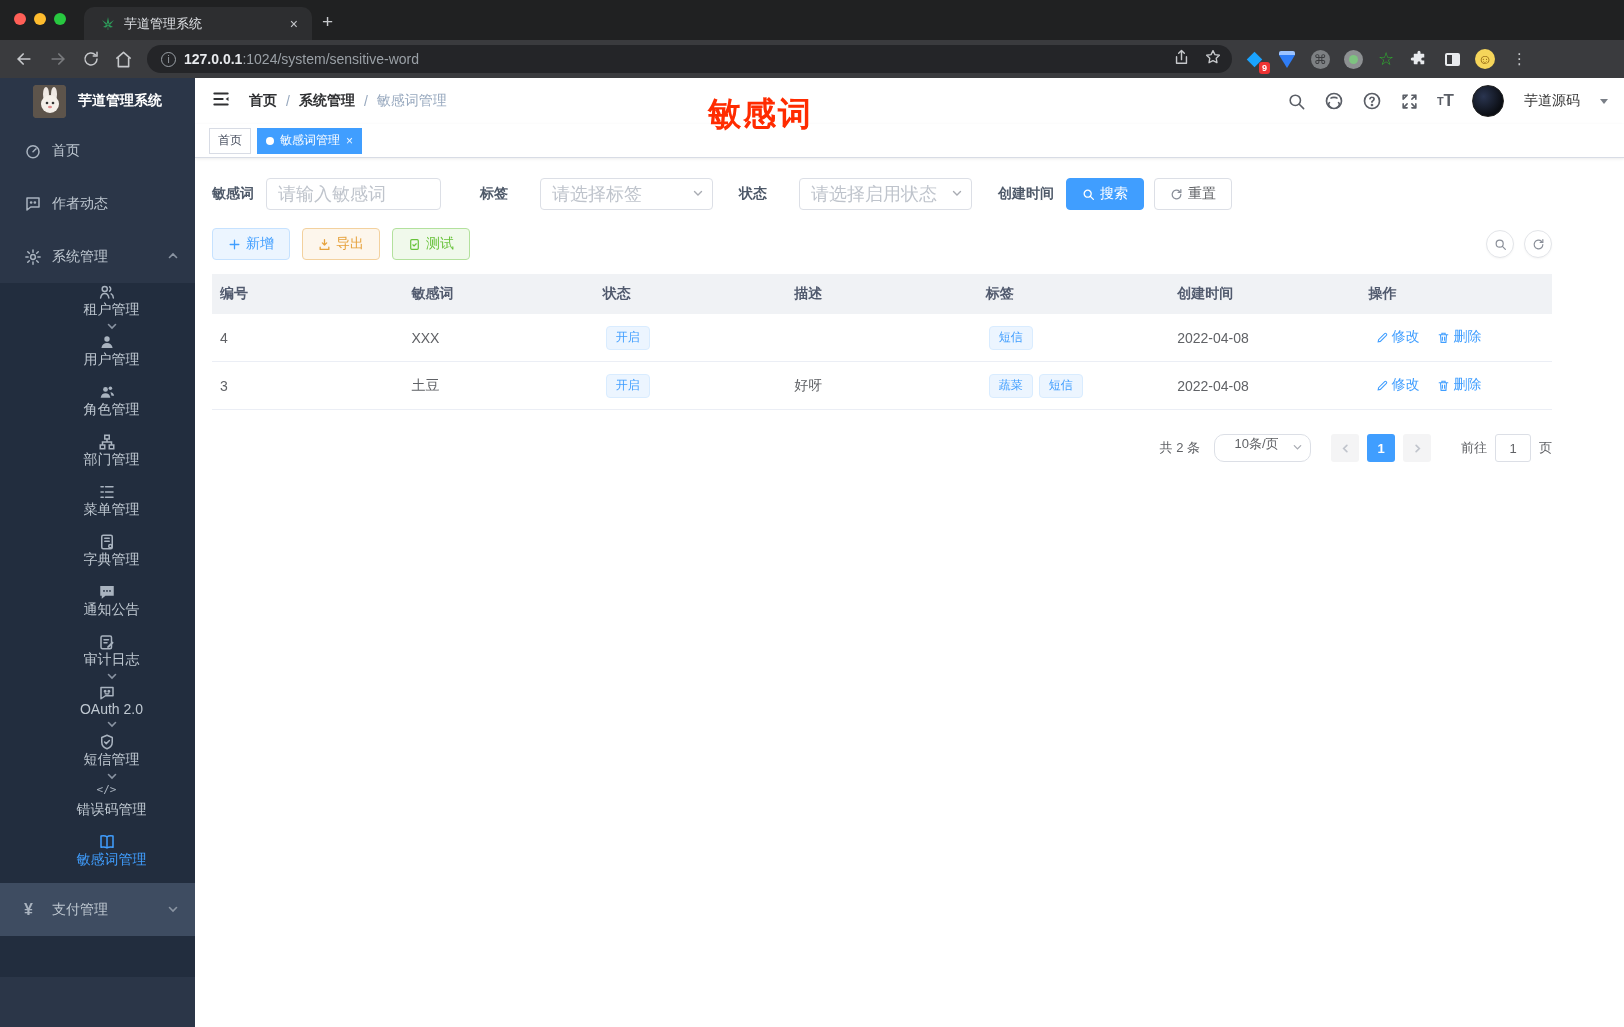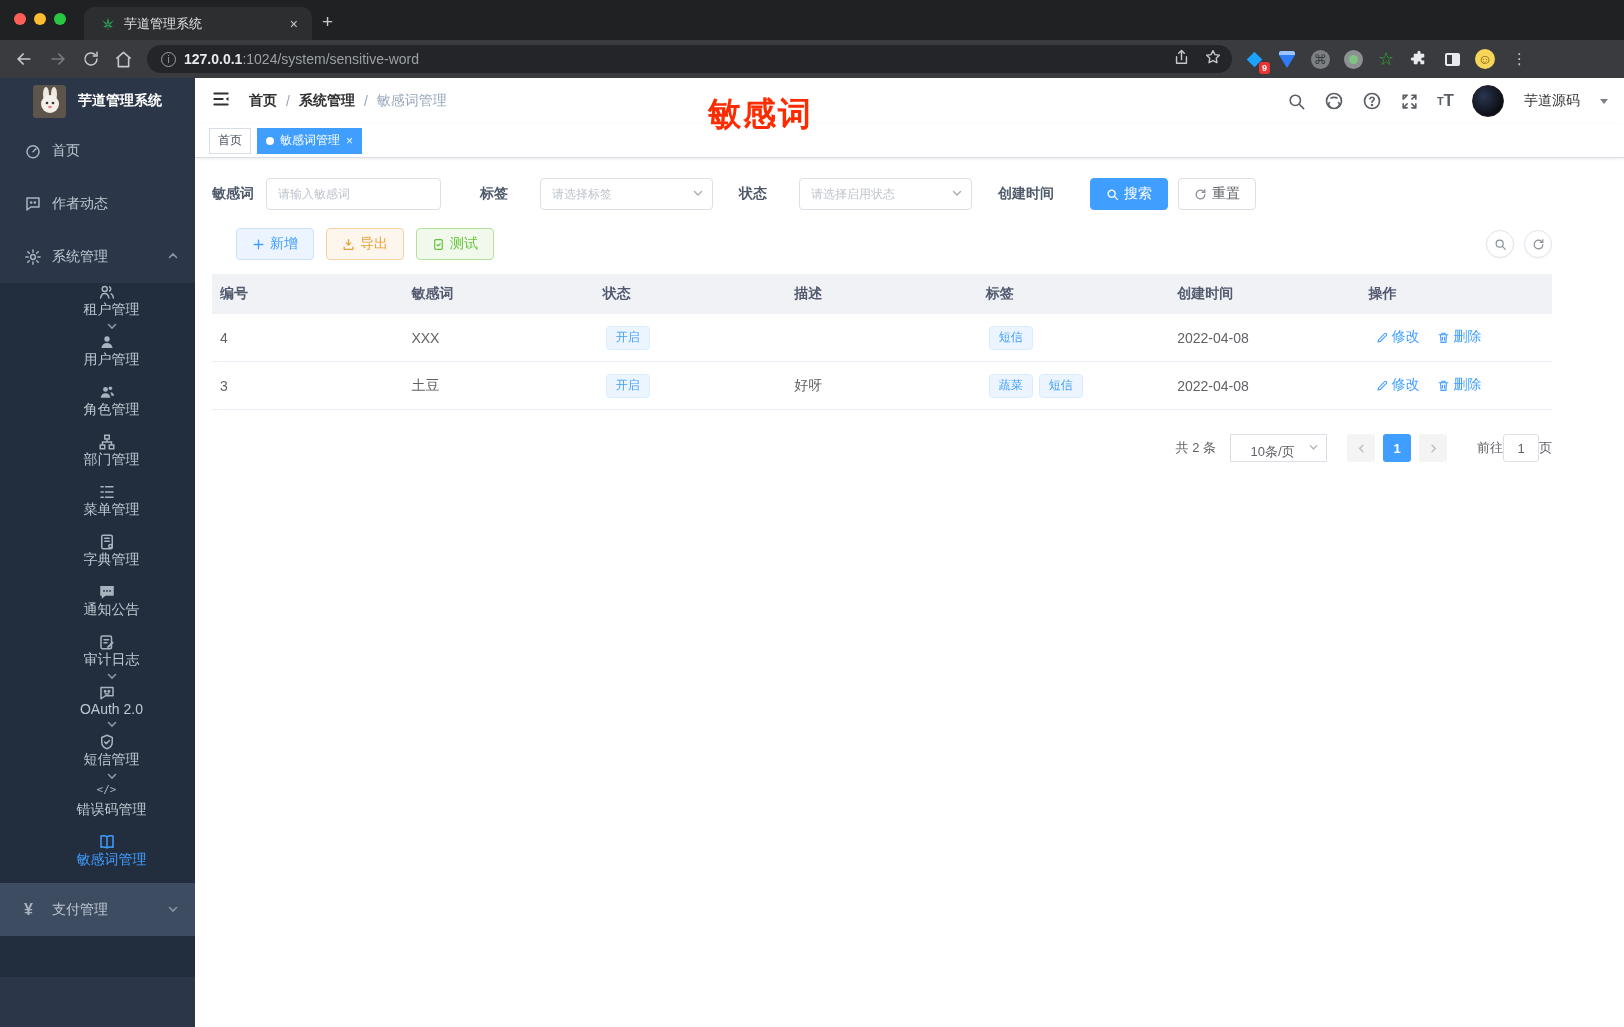--- a/index.html
+++ b/index.html
@@ -91,32 +91,32 @@
     color:#495060; background:#fff; cursor:pointer; }
   .tag-view.active { background:#409eff; border-color:#409eff; color:#fff; }
   .tag-dot { width:8px; height:8px; border-radius:50%; background:#fff; margin-right:6px; }
   .tag-x { margin-left:6px; font-size:12px; opacity:.9; }
 
   .content { flex:1; padding:20px 72px 0 17px; position:relative; }
 
   
   .filters { display:flex; align-items:center; flex-wrap:nowrap; }
   .f-label { font-size:14px; font-weight:700; color:#4e5969; margin-right:12px; white-space:nowrap; }
-  .f-input { height:32px; border:1px solid #dcdfe6; border-radius:4px; padding:0 11px; font-size:12px; color:#606266;
+  .f-input { height:32px; border:1px solid #dcdfe6; border-radius:4px; padding:0 11px; font-size:18px; color:#606266;
     outline:none; background:#fff; font-family:inherit; }
   .f-input::placeholder { color:#bfc4cc; }
   .sel-wrap { position:relative; margin-right:26px; }
   .sel-wrap .f-input { padding-right:26px; width:173px;margin-left:20px; }
   .sel-arrow { position:absolute; right:9px; top:50%; transform:translateY(-50%); color:#a8abb2; }
   .kw { width:175px; margin-right:39px; }
   .daterange { width:228px; height:32px; border:1px solid #dcdfe6; border-radius:4px; display:flex; align-items:center;
     padding:0 9px; gap:8px; color:#bfc4cc; font-size:14px; margin-right:12px; }
   .daterange .dsep { color:#8a8f99; }
   .btn { height:32px; border-radius:4px; font-size:14px; display:inline-flex; align-items:center; gap:5px;
-    padding:0 15px; cursor:pointer; border:1px solid transparent; font-family:inherit; white-space:nowrap;margin-left:24px; }
+    padding:0 15px; cursor:pointer; border:1px solid transparent; font-family:inherit; white-space:nowrap; }
   .btn svg { display:block; }
   .btn-primary { background:#409eff; border-color:#409eff; color:#fff; }
   .btn-plain { background:#fff; border-color:#dcdfe6; color:#606266; margin-left:10px; }
   .btn-add { background:#ecf5ff; border-color:#c6e2ff; color:#409eff; }
   .btn-export { background:#fdf6ec; border-color:#f3d19e; color:#e6a23c; margin-left:12px; }
   .btn-test { background:#f0f9eb; border-color:#b3e19d; color:#67c23a; margin-left:12px; }
 
   .actions-row { display:flex; align-items:center; margin-top:18px; }
   .round-tools { margin-left:auto; display:flex; gap:10px; }
   .round-btn { width:28px; height:28px; border-radius:50%; border:1px solid #e3e5e9; background:#fff; display:flex;
@@ -130,28 +130,28 @@
   .t-row { height:48px; border-bottom:1px solid #ebeef5; color:#606266; background:#fff; }
   .el-tag { display:inline-flex; align-items:center; height:24px; padding:0 9px; background:#ecf5ff;
     border:1px solid #d9ecff; border-radius:4px; color:#409eff; font-size:12px; margin:0 3px; }
   .op-link { color:#409eff; display:inline-flex; align-items:center; gap:3px; margin:0 7px; cursor:pointer; font-size:14px; }
   .op-link svg { display:block; }
 
   
   .pagination { display:flex; align-items:center; justify-content:flex-end; margin-top:24px; gap:14px;
     color:#606266; font-size:13px; }
   .pg-total { white-space:nowrap; }
-  .pg-size { position:relative; width:97px; height:28px; border:1px solid #dcdfe6; border-radius:0;
-    display:flex; align-items:flex-end; justify-content:center; padding-right:12px; color:#606266; }
+  .pg-size { position:relative; width:97px; height:28px; border:1px solid #dcdfe6; border-radius:10px;
+    display:flex; align-items:flex-start; justify-content:center; padding-right:12px; color:#606266; }
   .pg-size .sel-arrow { right:7px; }
   .pg-btn { width:28px; height:28px; border-radius:3px; background:#f4f4f5; color:#c0c4cc; display:flex;
     align-items:center; justify-content:center; }
   .pg-page { width:28px; height:28px; border-radius:3px; background:#409eff; color:#fff; display:flex;
     align-items:center; justify-content:center; font-weight:700; }
-  .pg-goto { display:flex; align-items:center; white-space:nowrap; }
+  .pg-goto { display:flex; align-items:center; gap:8px; white-space:nowrap; }
   .pg-input { width:36px; height:28px; border:1px solid #dcdfe6; border-radius:3px; text-align:center;
     font-size:13px; color:#606266; outline:none; font-family:inherit; }
 
   .annotation { position:absolute; left:708px; top:92px; color:#ff2b00; font-size:33px; font-weight:700;
     letter-spacing:2px; z-index:50; }
 </style>
 </head>
 <body>
 
 <div class="stage">

